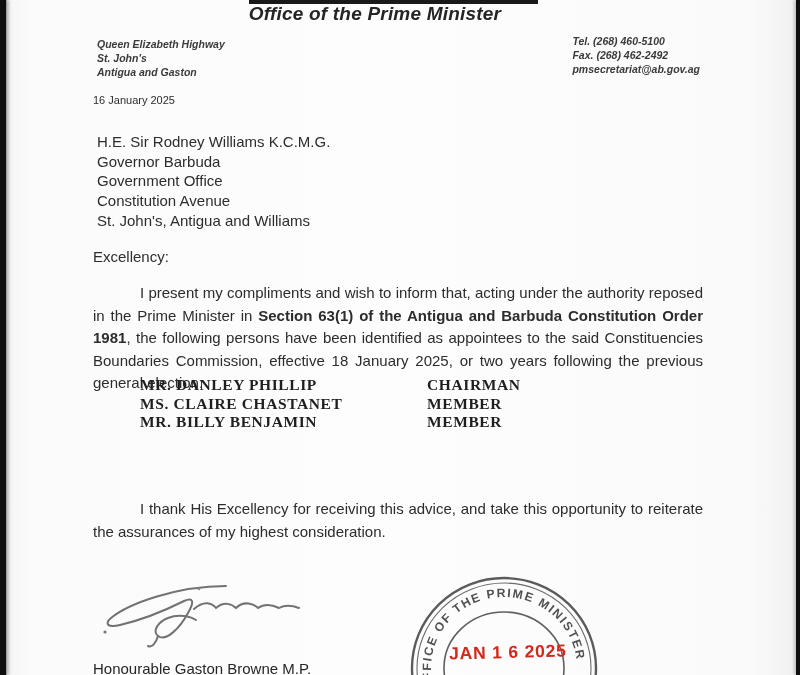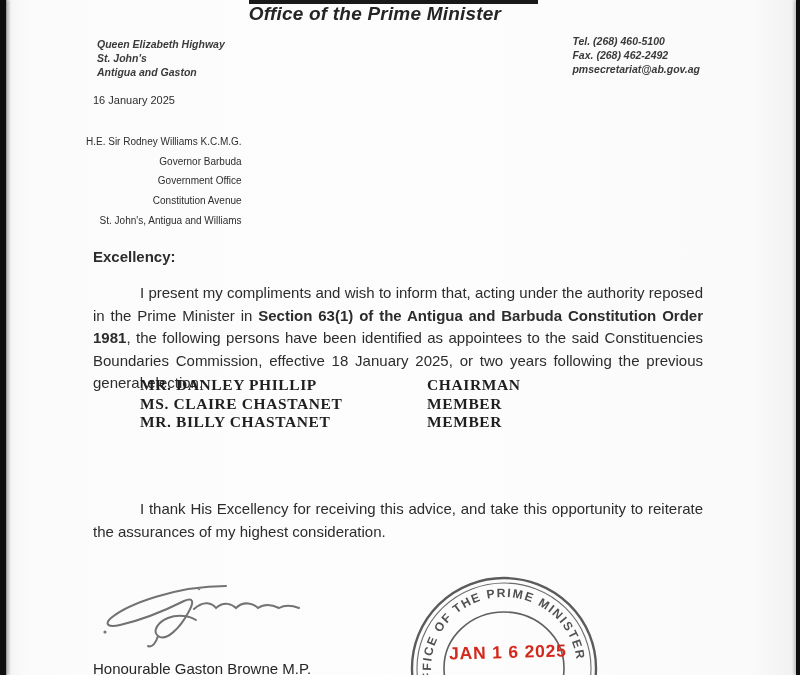--- a/index.html
+++ b/index.html
@@ -12,22 +12,22 @@
   .edge-left{left:0;width:6px;border-right:1px solid #9a9a9a;box-shadow:2px 0 3px rgba(0,0,0,.25);}
   .edge-right{right:0;width:4px;box-shadow:-2px 0 3px rgba(0,0,0,.2);}
   .top-cut-bar{position:absolute;left:249px;top:0;width:289px;height:4px;background:#191919;filter:blur(.4px);}
   .office-title{position:absolute;left:130px;top:3px;width:490px;text-align:center;
     font-style:italic;font-weight:600;font-size:19px;color:#252525;letter-spacing:.2px;}
   .letterhead{position:absolute;font-style:italic;font-weight:600;font-size:10.5px;line-height:14px;color:#3a3a3a;}
   .lh-address{left:97px;top:37px;}
   .lh-contact{top:34px;right:100px;}
   .line{white-space:nowrap;}
   .date{position:absolute;left:93px;top:94px;font-size:11px;}
-  .recipient{position:absolute;left:86px;top:132px;font-size:10px;line-height:19.7px;text-align:right;}
-  .salutation{position:absolute;left:93px;top:248px;font-size:15px;font-weight:bold;}
+  .recipient{position:absolute;left:97px;top:132px;font-size:15px;line-height:19.7px;}
+  .salutation{position:absolute;left:93px;top:248px;font-size:15px;}
   .para{position:absolute;left:93px;width:610px;font-size:15px;line-height:22.6px;
     text-align:justify;text-indent:47px;color:#2c2c2c;}
   .para .b{font-weight:bold;}
   .para1{top:282px;}
   .para2{top:449px;}
   .para3{top:498px;}
   .appointees{position:absolute;left:140px;top:376px;
     font-family:"Liberation Serif",serif;font-weight:bold;font-size:15.5px;line-height:18.5px;
     letter-spacing:.6px;color:#1f1f1f;}
   .appointee-row{display:flex;}
@@ -76,21 +76,21 @@
   <div class="appointees">
     <div class="appointee-row">
       <span class="appointee-name">MR. DANLEY PHILLIP</span>
       <span class="appointee-role">CHAIRMAN</span>
     </div>
     <div class="appointee-row">
       <span class="appointee-name">MS. CLAIRE CHASTANET</span>
       <span class="appointee-role">MEMBER</span>
     </div>
     <div class="appointee-row">
-      <span class="appointee-name">MR. BILLY CHASTANET</span>
+      <span class="appointee-name">MR. BILLY BENJAMIN</span>
       <span class="appointee-role">MEMBER</span>
     </div>
   </div>
 
 
   <div class="para para3">I thank His Excellency for receiving this advice, and take this opportunity to reiterate the assurances of my highest consideration.</div>
 
   <svg class="signature-svg" width="215" height="72" viewBox="0 0 215 72">
     <g fill="none" stroke="#5a5a5a" stroke-width="2" stroke-linecap="round" opacity="0.85">
       <path d="M 128 6 C 78 6 30 24 13 38 C 6 44 10 48 22 45 C 48 39 72 28 86 21 C 95 17 97 21 90 33 C 82 48 68 62 60 56 C 54 51 60 42 70 38 C 80 34 92 36 98 40"></path>

